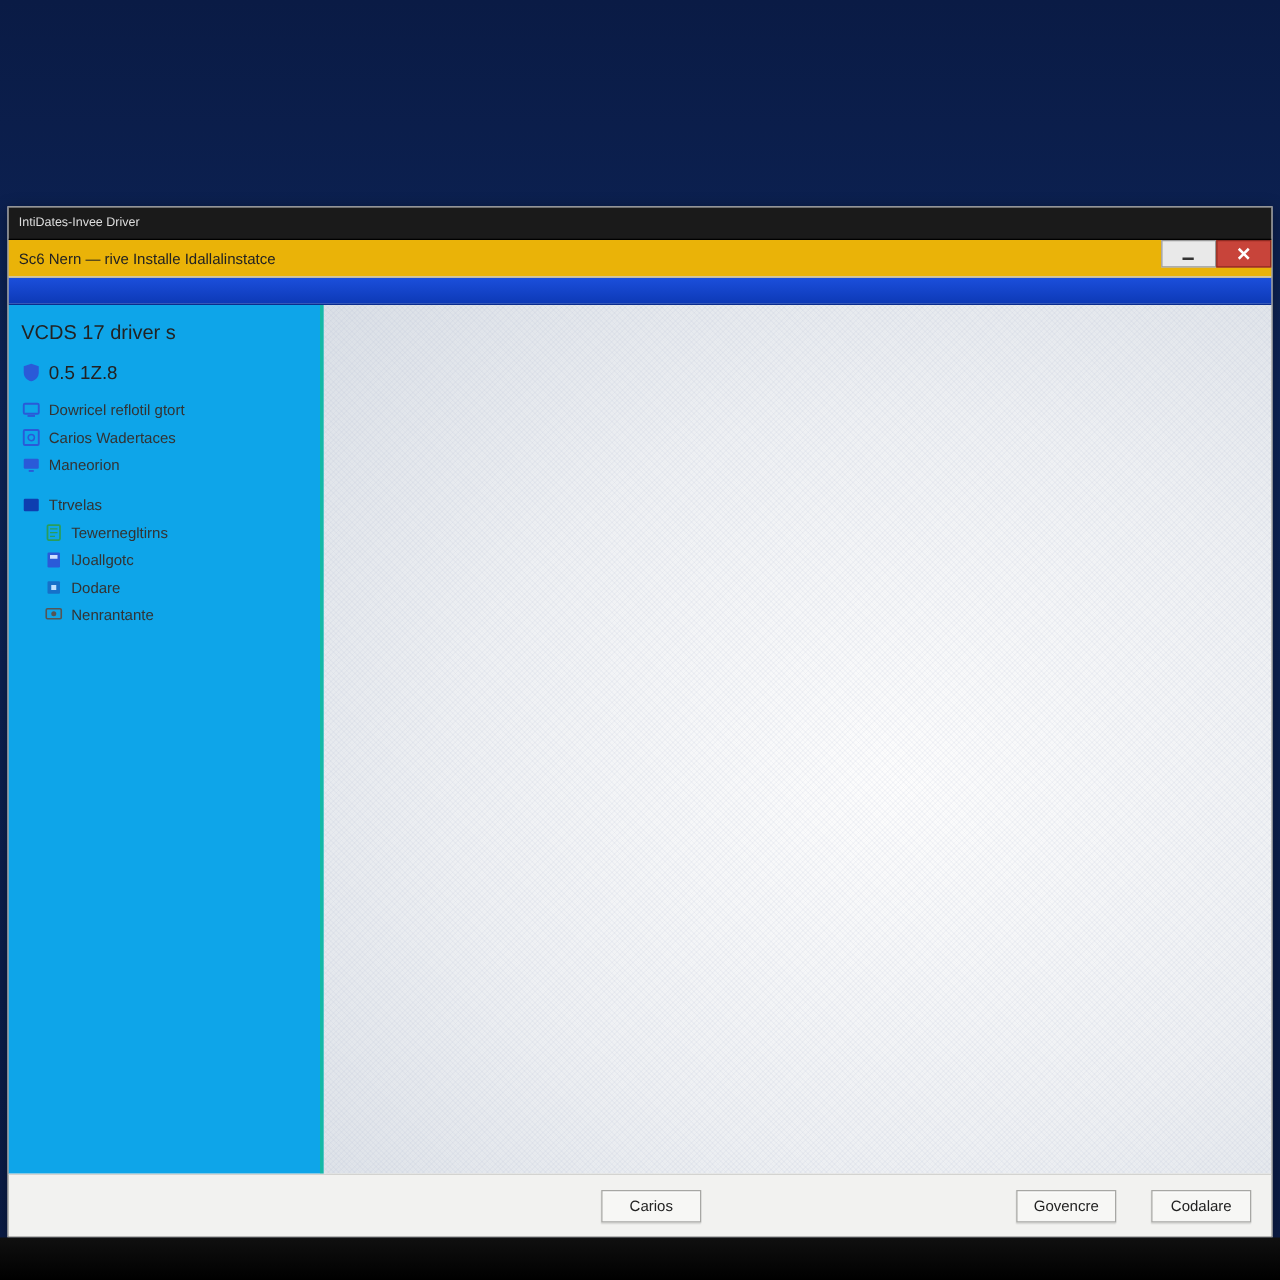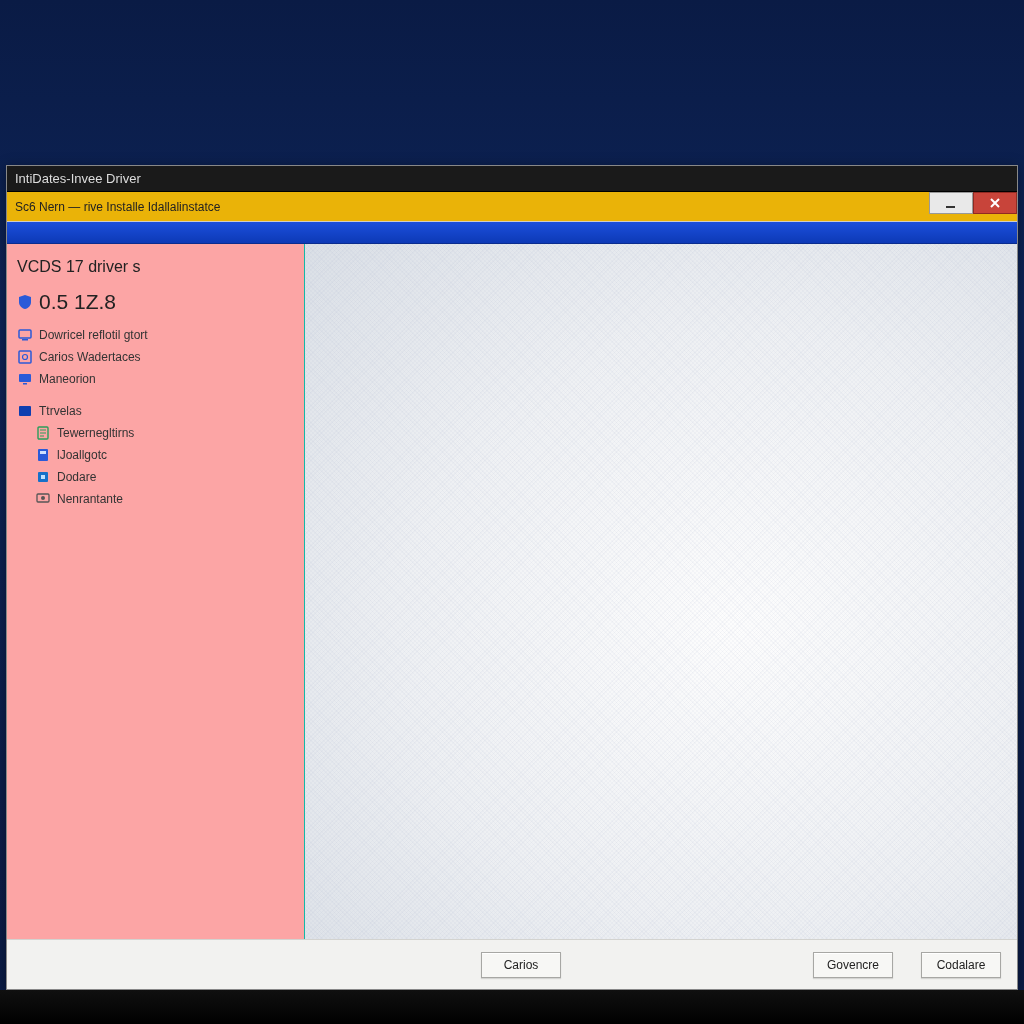--- a/index.html
+++ b/index.html
@@ -20,21 +20,21 @@
   width: 1012px; height: 825px;
   background: #f6f6f4;
   border: 1px solid #888;
   box-shadow: 0 2px 12px rgba(0,0,0,.4);
   display: flex; flex-direction: column;
 }
 .titlebar-outer {
   height: 26px;
   background: #1a1a1a;
   color: #ddd;
-  font-size: 13px;
+  font-size: 10px;
   display: flex; align-items: center;
   padding-left: 8px;
   border-bottom: 1px solid #000;
 }
 .titlebar-inner {
   height: 30px;
   background: #eab308;
   color: #222;
   font-size: 12px;
   display: flex; align-items: center;
@@ -56,29 +56,29 @@
 .winbtn.close { background: #c8443a; color: #fff; border-color: #8f2a22; }
 .toolbar-strip {
   height: 22px;
   background: linear-gradient(to bottom, #1b4fdc, #0d39b6);
   border-bottom: 1px solid #0a2c8e;
 }
 .body {
   flex: 1; display: flex; min-height: 0;
 }
 .sidebar {
-  width: 298px;
-  background: #fca5a5;
-  border-right: 1px solid #14b8a6;
+  width: 252px;
+  background: #0ea5e9;
+  border-right: 3px solid #14b8a6;
   padding: 14px 10px;
   font-size: 13px;
   color: #222;
 }
 .sb-title { font-size: 16px; color: #222; margin-bottom: 14px; }
-.sb-version { display: flex; align-items: center; gap: 6px; font-size: 21px; margin-bottom: 10px; }
+.sb-version { display: flex; gap: 6px; font-size: 15px; margin-bottom: 10px; }
 .sb-item { display: flex; align-items: center; gap: 6px; padding: 3px 0; font-size: 12px; color: #333; }
 .sb-item.indent { padding-left: 18px; }
 .sb-sep { height: 10px; }
 .icon { width: 16px; height: 16px; flex-shrink: 0; display:inline-block; }
 .icon svg { width: 16px; height: 16px; display:block; }
 .content {
   flex: 1;
   background:
     repeating-linear-gradient(45deg,
       rgba(160,170,200,.08) 0 1px,

